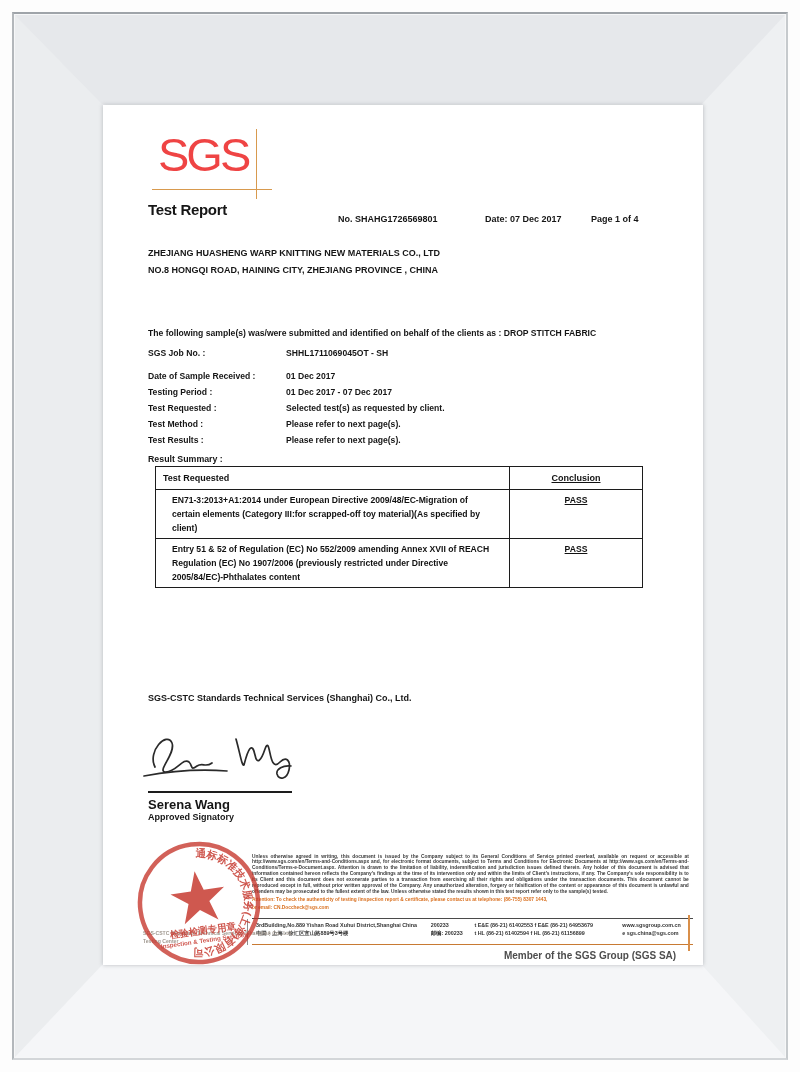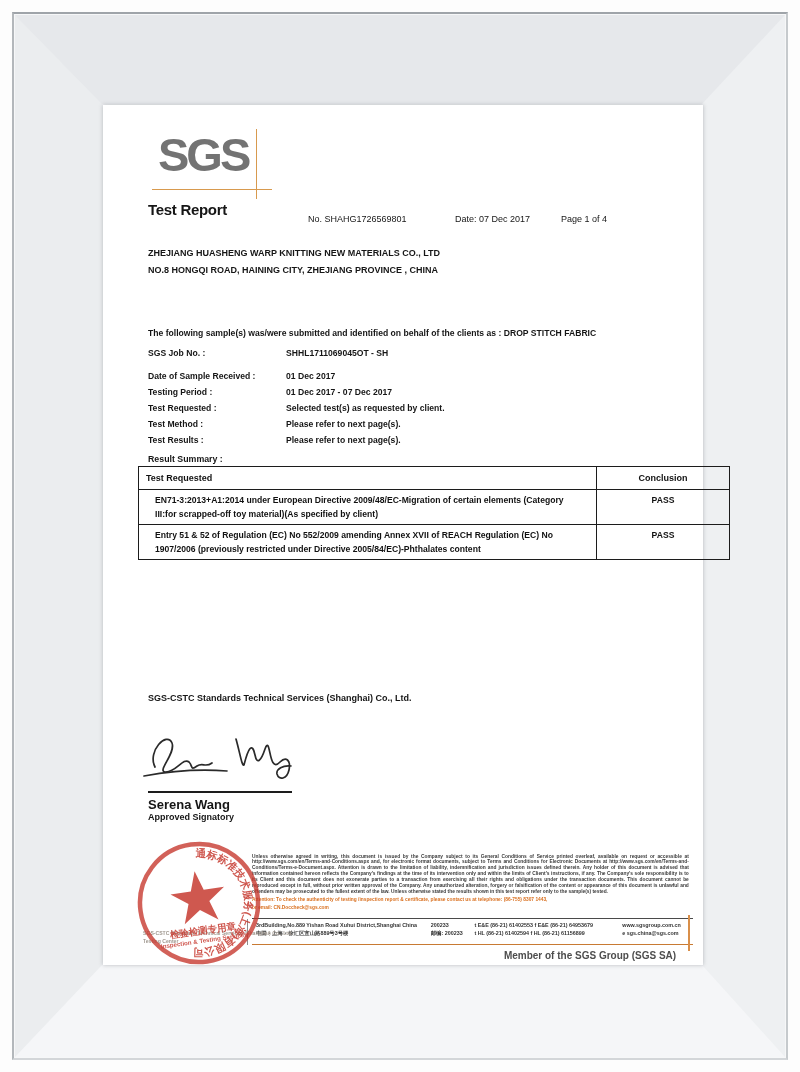--- a/index.html
+++ b/index.html
@@ -13,47 +13,47 @@
     border-color:#9fa4a9 #c6cacd #d3d6d9 #b3b7bb;background:#f6f7f8;}
   .mat{position:absolute;inset:15px;background:#edeff1;}
   .mat-bevel{position:absolute;inset:0;border-style:solid;
     border-width:89px 83px 92px 87px;
     border-color:#e6e8eb #eef0f2 #f5f6f8 #ebedef;}
   
   .paper{position:absolute;left:103px;top:105px;width:600px;height:860px;
     background:#ffffff;box-shadow:0 0 4px rgba(110,115,122,.45);color:#161616;}
   .abs{position:absolute;}
   
-  .sgs-logo{left:55px;top:26px;font-size:47px;font-weight:700;color:#737373;
+  .sgs-logo{left:55px;top:26px;font-size:47px;font-weight:400;color:#ef4444;
     letter-spacing:-3px;line-height:1;}
   .logo-hline{left:49px;top:84px;width:120px;height:1px;background:#d89a4e;}
   .logo-vline{left:153px;top:24px;width:1px;height:70px;background:#d89a4e;}
   
   .title{left:45px;top:96px;font-size:15px;font-weight:700;letter-spacing:-.3px;}
-  .hmeta{font-size:9px;font-weight:400;top:109px;}
+  .hmeta{font-size:9px;font-weight:700;top:109px;margin-left:30px;}
   .no-label{left:205px;}
   .date-label{left:352px;}
   .page-label{left:458px;}
   
   .client{left:45px;top:140px;font-size:9px;font-weight:700;line-height:17px;width:520px;}
   
   .intro{left:45px;top:223px;font-size:8.6px;font-weight:700;width:520px;}
   
   .fields{left:45px;top:243px;width:520px;font-size:8.6px;font-weight:700;}
   .frow{display:flex;margin-bottom:6px;}
   .frow.gap{margin-bottom:13px;}
   .flabel{width:138px;flex:none;}
   
   .summary-label{left:45px;top:349px;font-size:8.8px;font-weight:700;}
-  .rtable{left:35px;top:361px;width:592px;border-collapse:collapse;
+  .rtable{left:52px;top:361px;width:488px;border-collapse:collapse;
     font-size:8.6px;font-weight:700;color:#111;}
   .rtable td,.rtable th{border:1.6px solid #1c1c1c;padding:3px 16px;text-align:left;
     vertical-align:top;line-height:14px;}
   .rtable th{font-size:9px;padding:4px 7px;}
-  .col-conc{width:100px;text-align:center !important;}
+  .col-conc{width:100px;text-align:center !important;text-decoration:underline;}
   
   .signed{left:45px;top:586px;font-size:9px;font-weight:700;line-height:15px;width:420px;}
   .sig-svg{left:38px;top:616px;}
   .sig-line{left:45px;top:686px;width:144px;height:2px;background:#1d1d1d;}
   .sig-name{left:45px;top:692px;font-size:13px;font-weight:700;}
   .sig-title{left:45px;top:707px;font-size:9px;font-weight:700;}
   
   .disclaimer-wrap{left:149px;top:748px;width:438px;height:62px;overflow:visible;}
   .tiny{font-size:6.2px;line-height:1.2;transform:scale(.78);transform-origin:0 0;
     width:560px;text-align:justify;color:#3a3a3a;font-weight:600;}

